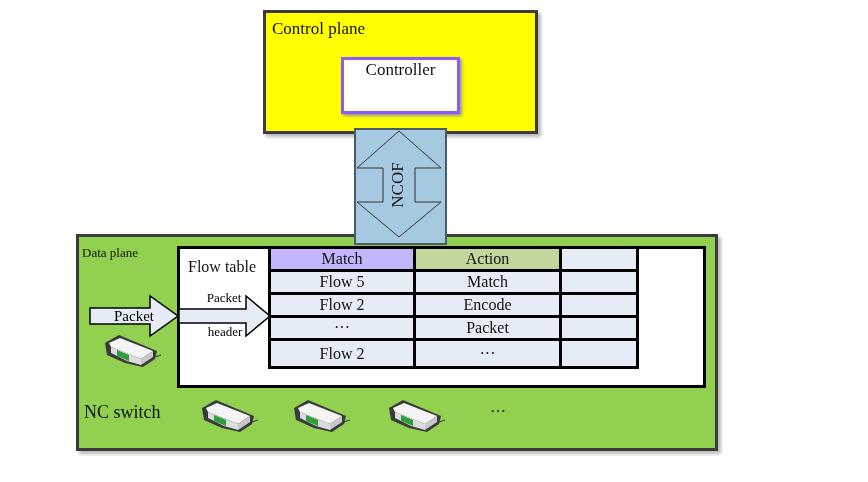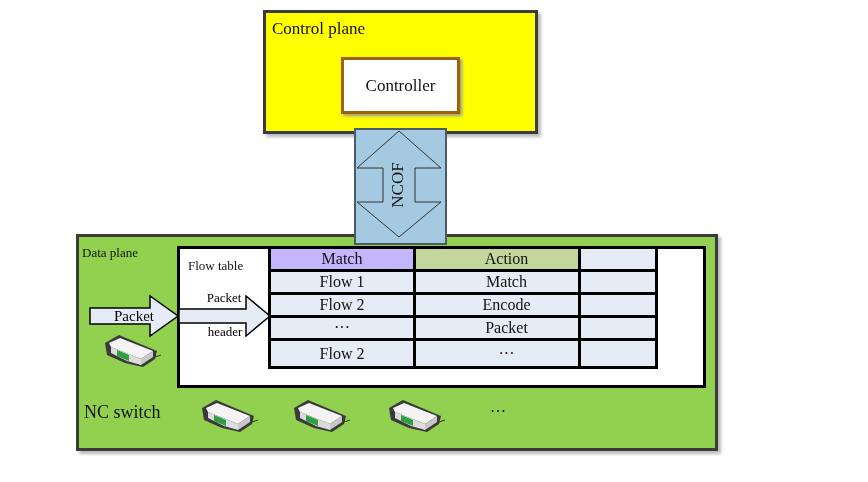--- a/index.html
+++ b/index.html
@@ -3,33 +3,33 @@
   <meta charset="utf-8">
   <style>
     html, body { margin: 0; padding: 0; background: #ffffff; }
     body { width: 868px; height: 482px; position: relative; overflow: hidden;
            font-family: "Liberation Serif", serif; color: #111; }
     .abs { position: absolute; }
     #control-plane { left: 263px; top: 10px; width: 269px; height: 118px;
       background: #ffff00; border: 3px solid #3b3b3b; box-shadow: 3px 3px 3px #bbb; }
     #control-plane-label { left: 272px; top: 19px; font-size: 17px; text-align: center; }
     #controller { left: 341px; top: 57px; width: 113px; height: 51px; background: #fff;
-      border: 3px solid #a16207; box-shadow: 2px 2px 3px #999; display:flex; align-items:center; justify-content:center; font-size: 17px; }
+      border: 3px solid #8b5cf6; box-shadow: 2px 2px 3px #999; display:flex; align-items:flex-start; justify-content:center; font-size: 17px; }
     #data-plane { left: 76px; top: 234px; width: 636px; height: 211px; background: #92d050;
       border: 3px solid #3b3b3b; box-shadow: 3px 3px 3px #bbb; }
     #data-plane-label { left: 82px; top: 245px; font-size: 13px; }
     #nc-switch-label { left: 84px; top: 402px; font-size: 18px; }
     #flow-box { left: 177px; top: 246px; width: 523px; height: 136px; background: #fff; border: 3px solid #000; }
-    #flow-table-label { left: 188px; top: 258px; font-size: 13px; }
+    #flow-table-label { left: 188px; top: 258px; font-size: 16px; }
     #ncof-box { left: 354px; top: 128px; width: 89px; height: 113px; background: #a6c9e2; border: 2px solid #4a5a66; }
     svg.overlay { position: absolute; left: 0; top: 0; }
     table#flow-table { position: absolute; left: 268px; top: 246px; border-collapse: collapse; }
     #flow-table td { border: 3px solid #000; height: 20px; text-align: center; font-size: 16px; background: #e6ecf6; padding: 0; }
     #flow-table td.c1 { width: 142px; }
-    #flow-table td.c2 { width: 143px; padding-left: 19px; }
+    #flow-table td.c2 { width: 143px; }
     #flow-table td.c3 { width: 74px; }
     #flow-table td.hmatch { background: #c4b5fd; }
     #flow-table td.haction { background: #c3d69b; }
     #flow-table tr.last td { height: 25px; }
     #more-switches { left: 490px; top: 398px; font-size: 16px; }
   </style>
 </head>
 <body>
 
 <div id="control-plane" class="abs"></div>
@@ -102,21 +102,21 @@
 </svg>
 
 <table id="flow-table">
   <tbody>
       <tr>
     <td class="c1 hmatch">Match</td>
     <td class="c2 haction">Action</td>
     <td class="c3"></td>
   </tr>
   <tr>
-    <td class="c1">Flow 1</td>
+    <td class="c1">Flow 5</td>
     <td class="c2">Match</td>
     <td class="c3"></td>
   </tr>
   <tr>
     <td class="c1">Flow 2</td>
     <td class="c2">Encode</td>
     <td class="c3"></td>
   </tr>
   <tr>
     <td class="c1">···</td>

